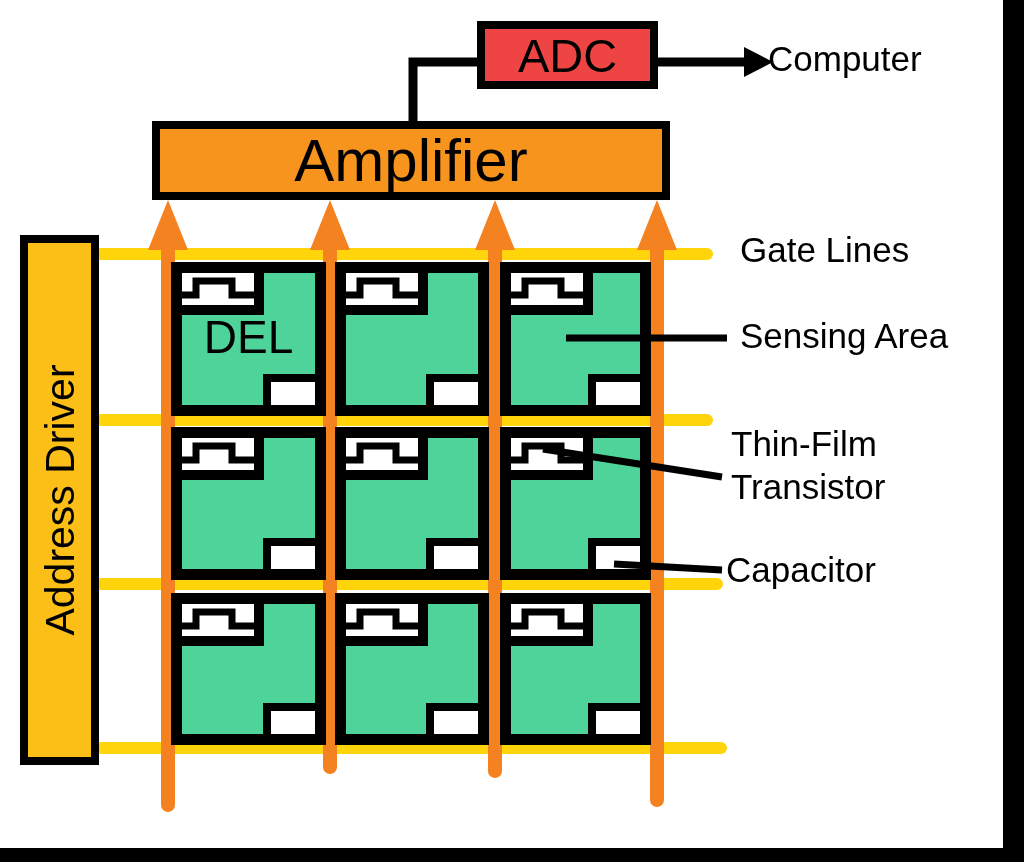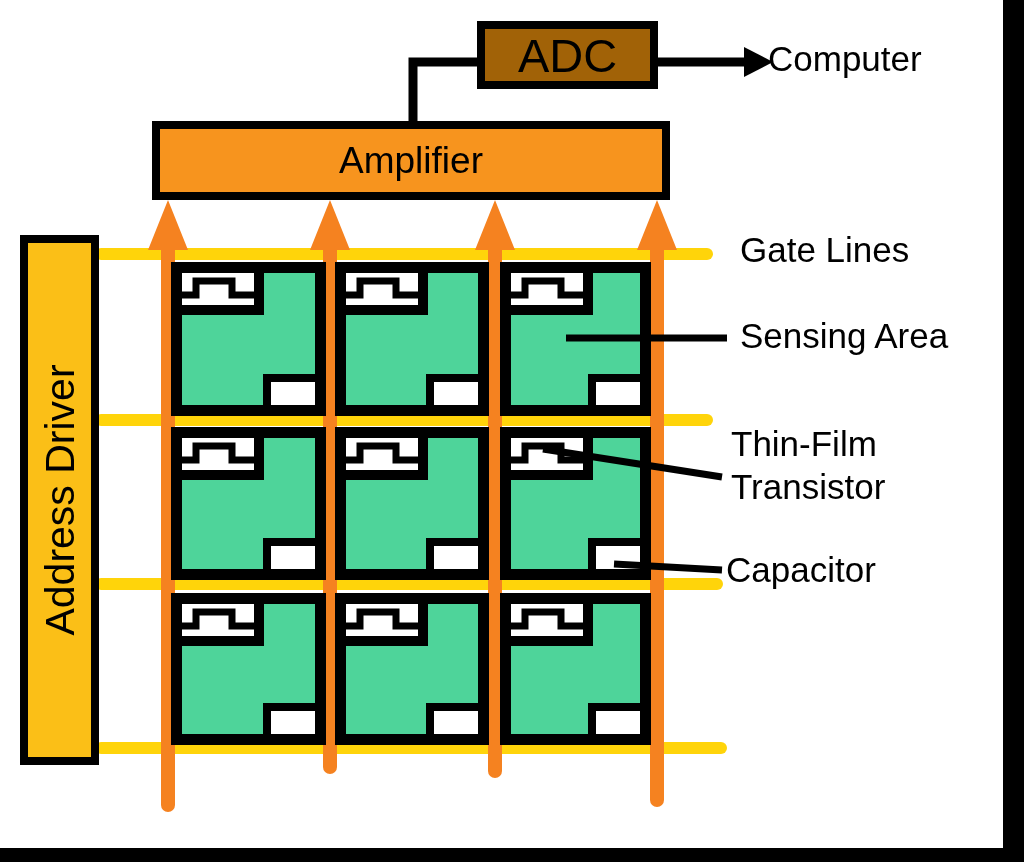--- a/index.html
+++ b/index.html
@@ -34,22 +34,22 @@
        border-right:10px solid #000;border-bottom:10px solid #000;}
   .tft svg{display:block;}
   .capacitor{position:absolute;right:0;bottom:0;width:44px;height:23px;background:#fff;
        border-top:8px solid #000;border-left:8px solid #000;}
   .del-label{position:absolute;left:0;right:0;top:50%;transform:translateY(-54%);
        text-align:center;font-size:46px;line-height:1;}
 
   
   .box{position:absolute;box-sizing:border-box;border:8px solid #000;z-index:3;
        display:flex;align-items:center;justify-content:center;}
-  .adc-box{left:477px;top:21px;width:181px;height:68px;background:#a16207;font-size:47px;}
-  .amp-box{left:152px;top:121px;width:518px;height:79px;background:#F7941E;font-size:37px;}
+  .adc-box{left:477px;top:21px;width:181px;height:68px;background:#ef4444;font-size:47px;}
+  .amp-box{left:152px;top:121px;width:518px;height:79px;background:#F7941E;font-size:60px;}
   .driver-box{left:20px;top:235px;width:79px;height:530px;background:#FBBF17;}
   .driver-label{position:absolute;left:50%;top:50%;transform:translate(-50%,-50%) rotate(-90deg);
        white-space:nowrap;font-size:41px;}
 
   
   .overlay{position:absolute;left:0;top:0;z-index:5;pointer-events:none;}
 
   
   .lbl{position:absolute;font-size:35px;line-height:1.22;white-space:nowrap;z-index:5;}
   .lbl-computer{left:768px;top:38px;}
@@ -73,20 +73,21 @@
   <div class="data-line dl2"></div>
   <div class="data-line dl3"></div>
   <div class="data-line dl4"></div>
 
   <div class="cell r1 c1">
     <div class="tft">
       <svg width="72" height="32" viewBox="0 0 72 32">
           <polyline points="0,22 14,22 14,8 50,8 50,22 72,22" fill="none" stroke="#000" stroke-width="7"></polyline>
         </svg>
     </div>
+    <span class="del-label">DEL</span>
     <div class="capacitor"></div>
   </div>
   <div class="cell r1 c2">
     <div class="tft">
       <svg width="72" height="32" viewBox="0 0 72 32">
           <polyline points="0,22 14,22 14,8 50,8 50,22 72,22" fill="none" stroke="#000" stroke-width="7"></polyline>
         </svg>
     </div>
     <div class="capacitor"></div>
   </div>

